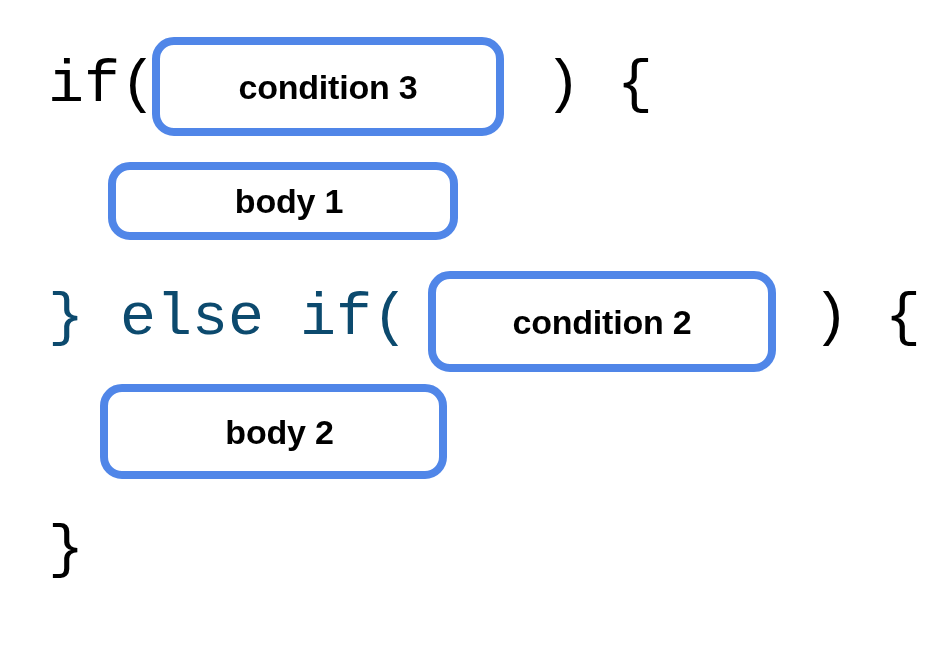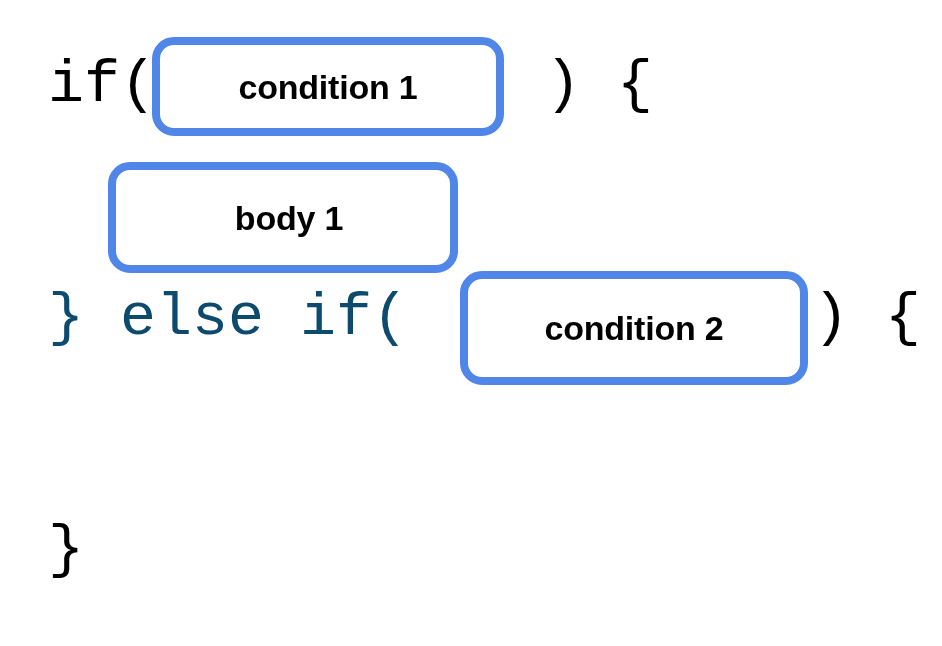--- a/index.html
+++ b/index.html
@@ -62,48 +62,51 @@
   }
 
   
   #code-if          { left: 24px;  top: 55px;  }
   #code-close1      { left: 521px; top: 55px;  }
   #code-elseif      { left: 24px;  top: 288px; }
   #code-close2      { left: 789px; top: 288px; }
   #code-endbrace    { left: 24px;  top: 520px; }
 
   #slot-condition-1 { left: 152px; top: 37px;  width: 352px; height: 99px;  }
-  #slot-body-1      { left: 108px; top: 162px; width: 350px; height: 111px;  }
-  #slot-condition-2 { left: 428px; top: 271px; width: 348px; height: 114px; margin-left: 32px;  }
+  #slot-body-1      { left: 108px; top: 162px; width: 350px; height: 78px;  }
+  #slot-condition-2 { left: 428px; top: 271px; width: 348px; height: 101px;  }
   #slot-body-2      { left: 100px; top: 384px; width: 347px; height: 95px;  }
 
   #slot-body-1 .slot-label,
   #slot-body-2 .slot-label { transform: translateX(6px); }
 </style>
 </head>
 <body>
 
 <div id="canvas" style="background: rgb(255, 255, 255);">
 
   <div class="code" id="code-if" style="color: rgb(0, 0, 0);">if(</div>
 
   <div class="slot" id="slot-condition-1" style="border-color: rgb(80, 134, 232); background-color: rgb(255, 255, 255);">
-    <span class="slot-label">condition 1</span>
+    <span class="slot-label">condition 3</span>
   </div>
 
   <div class="code" id="code-close1" style="color: rgb(0, 0, 0);">) {</div>
 
   <div class="slot" id="slot-body-1" style="border-color: rgb(80, 134, 232); background-color: rgb(255, 255, 255);">
     <span class="slot-label">body 1</span>
   </div>
 
   <div class="code" id="code-elseif" style="color: #0c4a6e;">} else if(</div>
 
   <div class="slot" id="slot-condition-2" style="border-color: rgb(80, 134, 232); background-color: rgb(255, 255, 255);">
     <span class="slot-label">condition 2</span>
   </div>
 
   <div class="code" id="code-close2" style="color: rgb(0, 0, 0);">) {</div>
 
+  <div class="slot" id="slot-body-2" style="border-color: rgb(80, 134, 232); background-color: rgb(255, 255, 255);">
+    <span class="slot-label">body 2</span>
+  </div>
 
   <div class="code" id="code-endbrace" style="color: rgb(0, 0, 0);">}</div>
 
 </div>
 
 </body></html>

